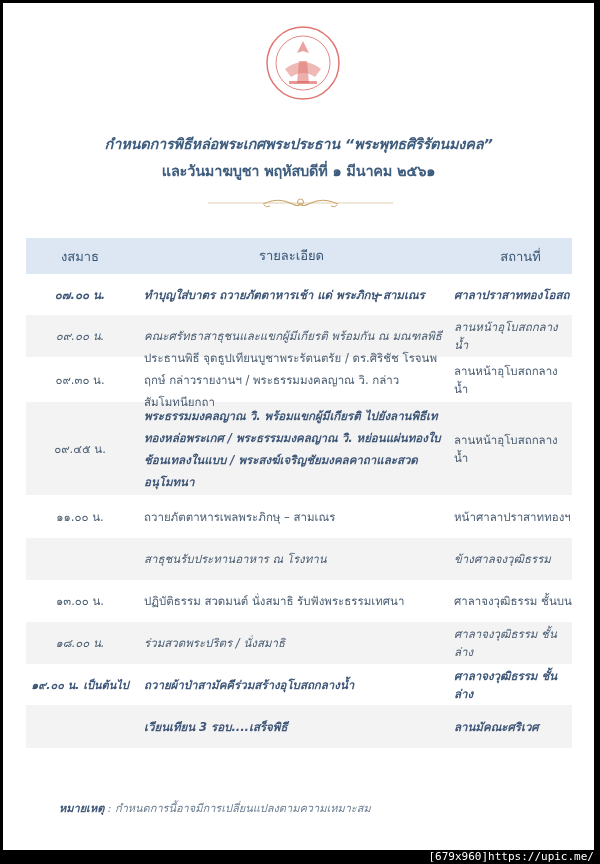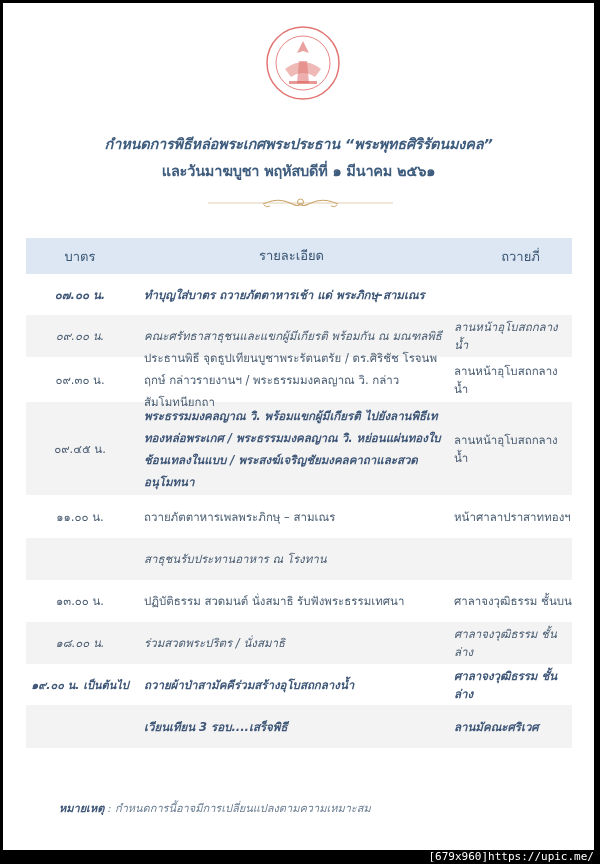--- a/index.html
+++ b/index.html
@@ -63,28 +63,29 @@
     <line x1="0" y1="8" x2="185" y2="8" stroke="#d8c3a0" stroke-width="0.8"></line>
     <path d="M55 9 Q70 2 82 8 Q92 13 92 8" fill="none" stroke="#c9a36a" stroke-width="1.2"></path>
     <path d="M130 9 Q115 2 103 8 Q93 13 93 8" fill="none" stroke="#c9a36a" stroke-width="1.2"></path>
     <circle cx="92.5" cy="7" r="3" fill="none" stroke="#c9a36a" stroke-width="1"></circle>
     <path d="M62 11 Q58 13 56 10" fill="none" stroke="#c9a36a" stroke-width="1"></path>
     <path d="M123 11 Q127 13 129 10" fill="none" stroke="#c9a36a" stroke-width="1"></path>
   </svg>
 
   <div class="table">
     <div class="row head">
-      <div class="c-time">บาตร</div>
+      <div class="c-time">งสมาธ</div>
       <div class="c-desc">รายละเอียด</div>
-      <div class="c-loc">ถวายภี่</div>
+      <div class="c-loc">สถานที่</div>
     </div>
 
     <div class="row white bold" style="height:41px">
       <div class="c-time">๐๗.๐๐ น.</div>
       <div class="c-desc">ทำบุญใส่บาตร ถวายภัตตาหารเช้า แด่ พระภิกษุ-สามเณร</div>
+      <div class="c-loc">ศาลาปราสาททองโอสถ</div>
     </div>
     <div class="row gray" style="height:42px">
       <div class="c-time">๐๙.๐๐ น.</div>
       <div class="c-desc">คณะศรัทธาสาธุชนและแขกผู้มีเกียรติ พร้อมกัน ณ มณฑลพิธี</div>
       <div class="c-loc">ลานหน้าอุโบสถกลางน้ำ</div>
     </div>
     <div class="row white" style="height:45px">
       <div class="c-time">๐๙.๓๐ น.</div>
       <div class="c-desc">ประธานพิธี จุดธูปเทียนบูชาพระรัตนตรัย / ดร.ศิริชัช โรจนพฤกษ์ กล่าวรายงานฯ / พระธรรมมงคลญาณ วิ. กล่าวสัมโมทนียกถา</div>
       <div class="c-loc">ลานหน้าอุโบสถกลางน้ำ</div>
@@ -95,20 +96,21 @@
       <div class="c-loc" style="font-weight:normal;font-style:normal;color:#4a5d72">ลานหน้าอุโบสถกลางน้ำ</div>
     </div>
     <div class="row white" style="height:43px">
       <div class="c-time">๑๑.๐๐ น.</div>
       <div class="c-desc">ถวายภัตตาหารเพลพระภิกษุ – สามเณร</div>
       <div class="c-loc">หน้าศาลาปราสาททองฯ</div>
     </div>
     <div class="row gray" style="height:42px">
       <div class="c-time"></div>
       <div class="c-desc">สาธุชนรับประทานอาหาร ณ โรงทาน</div>
+      <div class="c-loc">ข้างศาลจงวุฒิธรรม</div>
     </div>
     <div class="row white" style="height:42px">
       <div class="c-time">๑๓.๐๐ น.</div>
       <div class="c-desc">ปฏิบัติธรรม สวดมนต์ นั่งสมาธิ รับฟังพระธรรมเทศนา</div>
       <div class="c-loc">ศาลาจงวุฒิธรรม ชั้นบน</div>
     </div>
     <div class="row gray" style="height:42px">
       <div class="c-time">๑๘.๐๐ น.</div>
       <div class="c-desc">ร่วมสวดพระปริตร / นั่งสมาธิ</div>
       <div class="c-loc">ศาลาจงวุฒิธรรม ชั้นล่าง</div>

